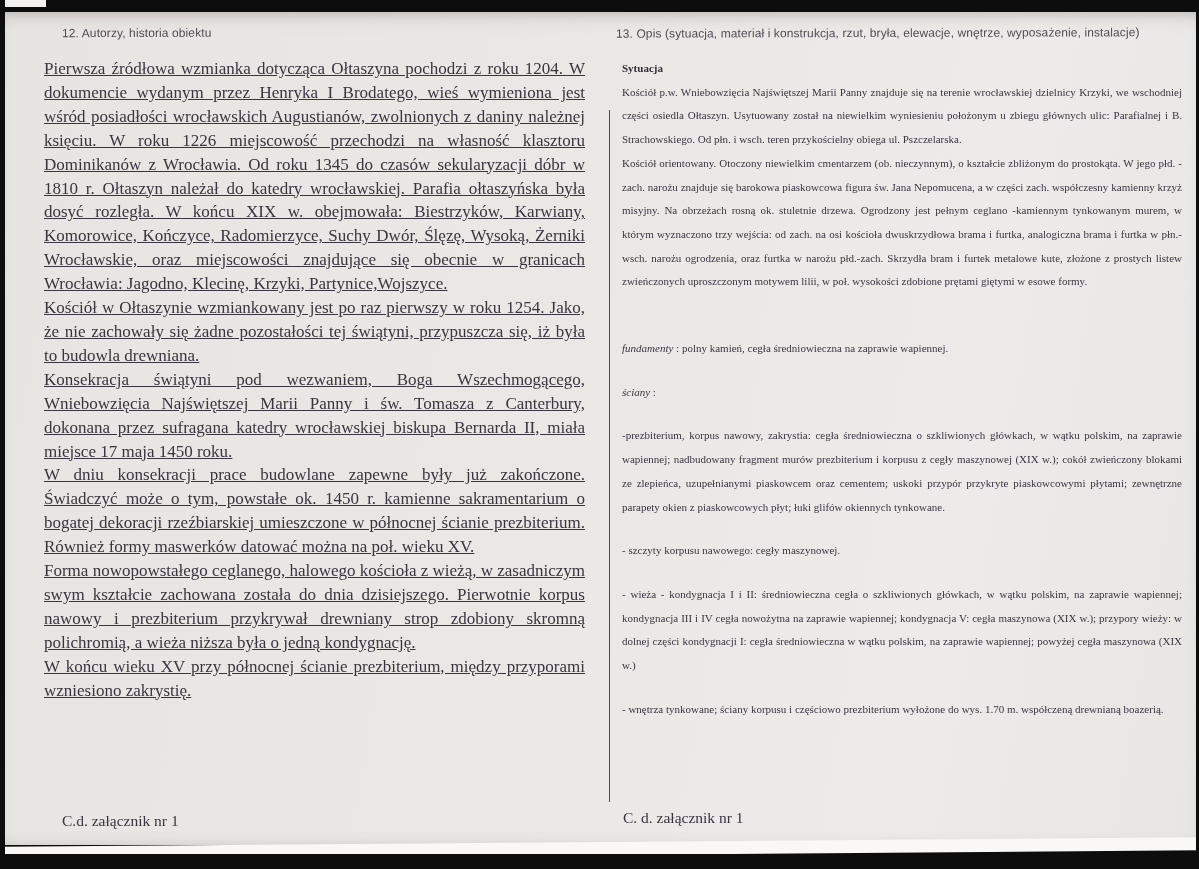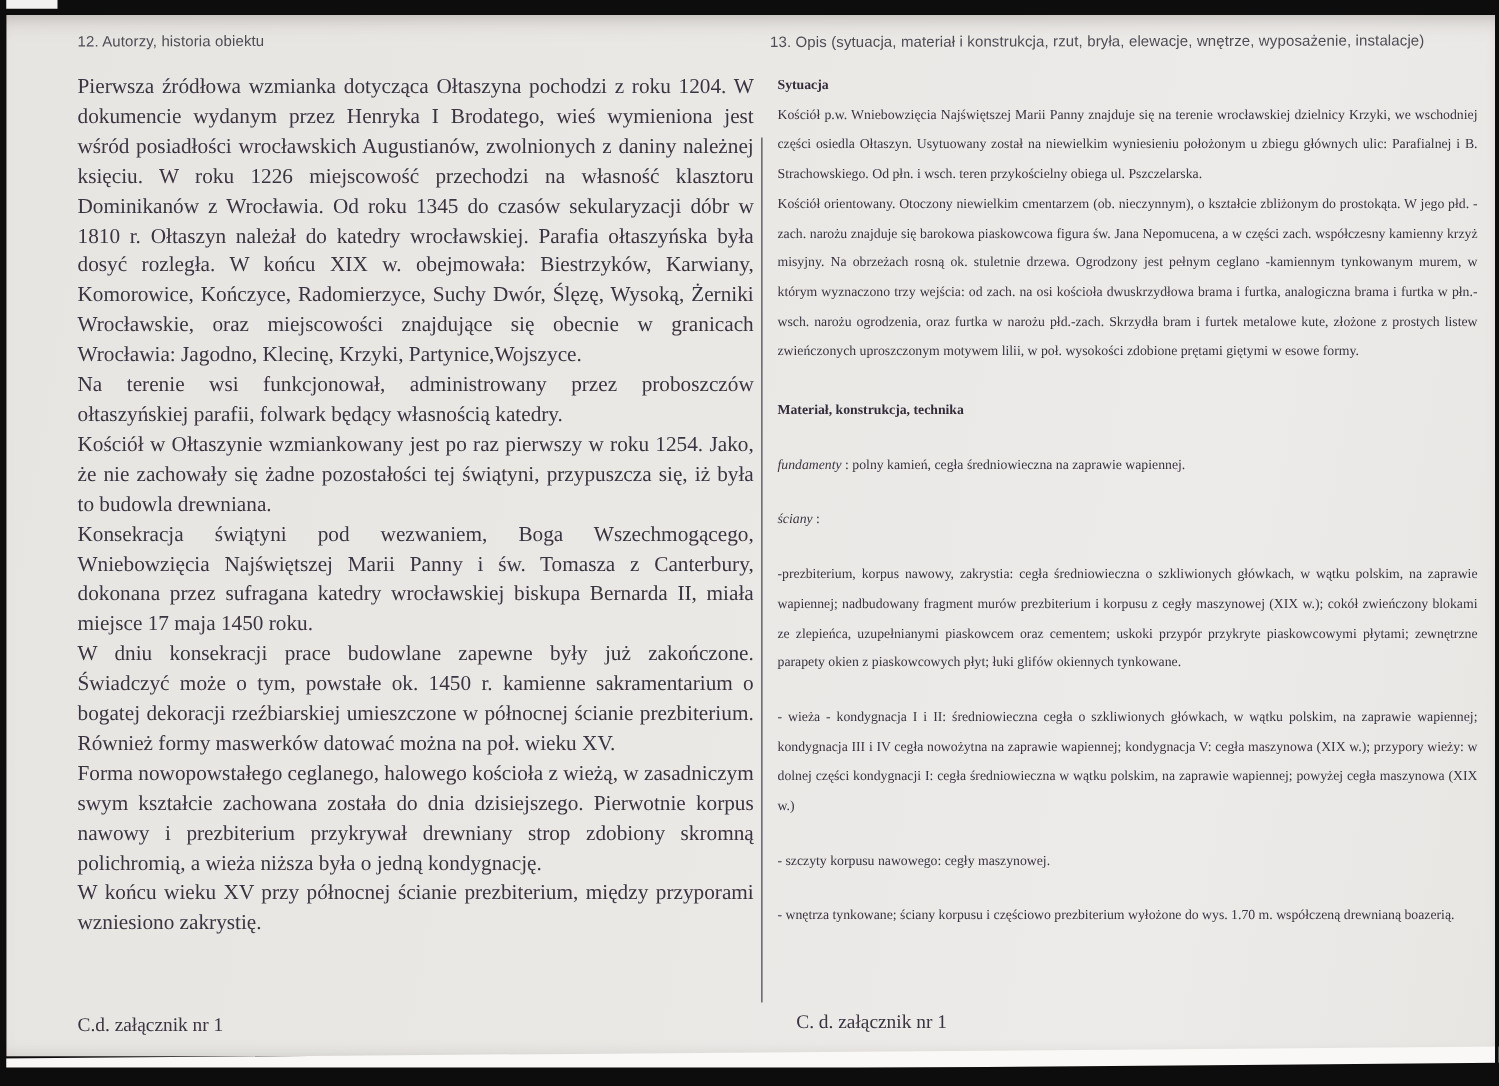--- a/index.html
+++ b/index.html
@@ -31,79 +31,77 @@
     transform: rotate(-0.15deg);
   }
   .col-header.left  { left: 57px; }
   .col-header.right { left: 611px; }
 
   .column {
     position: absolute; top: 45px;
     font-size: 17px; line-height: 23.9px; color: #3a3440;
     text-align: justify;
   }
-  .column.left  { left: 57px;  width: 541px; }
+  .column.left  { left: 39px;  width: 541px; text-decoration: underline; }
   .column.right { left: 617px; width: 560px; font-size: 11px; line-height: 23.7px; }
 
   .column p { margin: 0; }
   .column h3 { font-size: inherit; line-height: inherit; font-weight: bold; color: #332d3b; }
   .gap { height: 23px; }
   .materials em { font-style: italic; }
   .materials p  { text-align: justify; margin-top: 20px; }
 
   .divider {
     position: absolute; left: 604px; top: 98px; width: 1px; height: 692px;
     background: #4b4650;
   }
 
   .footer-note {
     position: absolute; font-size: 15.5px; color: #3a3440;
   }
   .footer-note.left  { left: 57px;  top: 800px; }
-  .footer-note.right { left: 632px; top: 797px; }
+  .footer-note.right { left: 618px; top: 797px; }
 
   .edge-left  { position: absolute; left: 0; top: 0; width: 5px; height: 100%; background: #0e0d0d; }
   .edge-right { position: absolute; right: 0; top: 0; width: 3px; height: 100%; background: #0e0d0d; }
 </style>
 </head>
 <body>
 
 <div class="scan">
 
   <div class="corner-sliver"></div>
 
   <div class="paper">
 
     <div class="col-header left">12. Autorzy, historia obiektu</div>
     <div class="col-header right">13. Opis (sytuacja, materiał i konstrukcja, rzut, bryła, elewacje, wnętrze, wyposażenie, instalacje)</div>
 
     <div class="column left">
       <p>Pierwsza źródłowa wzmianka dotycząca Ołtaszyna pochodzi z roku 1204. W dokumencie wydanym przez Henryka I Brodatego, wieś wymieniona jest wśród posiadłości wrocławskich Augustianów, zwolnionych z daniny należnej księciu. W roku 1226 miejscowość przechodzi na własność klasztoru Dominikanów z Wrocławia. Od roku 1345 do czasów sekularyzacji dóbr w 1810 r. Ołtaszyn należał do katedry wrocławskiej. Parafia ołtaszyńska była dosyć rozległa. W końcu XIX w. obejmowała: Biestrzyków, Karwiany, Komorowice, Kończyce, Radomierzyce, Suchy Dwór, Ślęzę, Wysoką, Żerniki Wrocławskie, oraz miejscowości znajdujące się obecnie w granicach Wrocławia: Jagodno, Klecinę, Krzyki, Partynice,Wojszyce.</p>
-      <p>Na terenie wsi funkcjonował, administrowany przez proboszczów ołtaszyńskiej parafii, folwark będący własnością katedry.</p>
       <p>Kościół w Ołtaszynie wzmiankowany jest po raz pierwszy w roku 1254. Jako, że nie zachowały się żadne pozostałości tej świątyni, przypuszcza się, iż była to budowla drewniana.</p>
       <p>Konsekracja świątyni pod wezwaniem, Boga Wszechmogącego, Wniebowzięcia Najświętszej Marii Panny i św. Tomasza z Canterbury, dokonana przez sufragana katedry wrocławskiej biskupa Bernarda II, miała miejsce 17 maja 1450 roku.</p>
       <p>W dniu konsekracji prace budowlane zapewne były już zakończone. Świadczyć może o tym, powstałe ok. 1450 r. kamienne sakramentarium o bogatej dekoracji rzeźbiarskiej umieszczone w północnej ścianie prezbiterium. Również formy maswerków datować można na poł. wieku XV.</p>
       <p>Forma nowopowstałego ceglanego, halowego kościoła z wieżą, w zasadniczym swym kształcie zachowana została do dnia dzisiejszego. Pierwotnie korpus nawowy i prezbiterium przykrywał drewniany strop zdobiony skromną polichromią, a wieża niższa była o jedną kondygnację.</p>
       <p>W końcu wieku XV przy północnej ścianie prezbiterium, między przyporami wzniesiono zakrystię.</p>
     </div>
 
     <div class="divider"></div>
 
     <div class="column right">
       <h3>Sytuacja</h3>
       <p>Kościół p.w. Wniebowzięcia Najświętszej Marii Panny  znajduje się na terenie wrocławskiej dzielnicy Krzyki, we wschodniej części osiedla Ołtaszyn. Usytuowany został na niewielkim wyniesieniu położonym u zbiegu głównych ulic: Parafialnej i B. Strachowskiego. Od płn. i wsch. teren przykościelny obiega ul. Pszczelarska.</p>
       <p>Kościół orientowany. Otoczony niewielkim cmentarzem (ob. nieczynnym), o kształcie zbliżonym do prostokąta. W jego płd. -zach. narożu znajduje się barokowa piaskowcowa figura św. Jana Nepomucena, a w części zach. współczesny kamienny krzyż misyjny. Na obrzeżach rosną ok. stuletnie drzewa. Ogrodzony jest pełnym ceglano -kamiennym tynkowanym murem, w którym wyznaczono trzy wejścia: od zach. na osi kościoła dwuskrzydłowa brama i furtka, analogiczna brama i furtka w płn.-wsch. narożu ogrodzenia, oraz furtka w narożu płd.-zach. Skrzydła bram i furtek metalowe kute, złożone z prostych listew zwieńczonych uproszczonym motywem lilii, w poł. wysokości zdobione prętami giętymi w esowe formy.</p>
       <div class="gap"></div>
-      <h3>Materiał, konstrukcja, technika</h3>
       <div class="materials">
         <p><em>fundamenty</em><span> : polny kamień, cegła średniowieczna na zaprawie wapiennej.</span></p>
         <p><em>ściany</em><span> :</span></p>
         <p><em></em><span> -prezbiterium, korpus nawowy, zakrystia: cegła średniowieczna o szkliwionych główkach, w wątku polskim, na zaprawie wapiennej; nadbudowany fragment murów prezbiterium i korpusu z cegły maszynowej (XIX w.);  cokół zwieńczony blokami ze zlepieńca, uzupełnianymi piaskowcem oraz cementem; uskoki przypór przykryte piaskowcowymi płytami; zewnętrzne parapety okien z piaskowcowych płyt; łuki glifów okiennych tynkowane.</span></p>
+        <p><em></em><span>- szczyty korpusu nawowego: cegły maszynowej.</span></p>
         <p><em></em><span>- wieża - kondygnacja I i II: średniowieczna cegła o szkliwionych główkach, w wątku polskim, na zaprawie wapiennej; kondygnacja III i IV cegła nowożytna na zaprawie wapiennej; kondygnacja V: cegła maszynowa (XIX w.); przypory wieży: w dolnej części kondygnacji I: cegła średniowieczna w wątku polskim, na zaprawie wapiennej; powyżej cegła maszynowa (XIX w.)</span></p>
-        <p><em></em><span>- szczyty korpusu nawowego: cegły maszynowej.</span></p>
         <p><em></em><span>- wnętrza tynkowane; ściany korpusu i częściowo prezbiterium wyłożone do wys. 1.70 m. współczeną drewnianą boazerią.</span></p>
       </div>
     </div>
 
     <div class="footer-note left">C.d. załącznik nr 1</div>
     <div class="footer-note right">C. d. załącznik nr 1</div>
 
   </div>
 
   <div class="paper-edge-bottom"></div>

